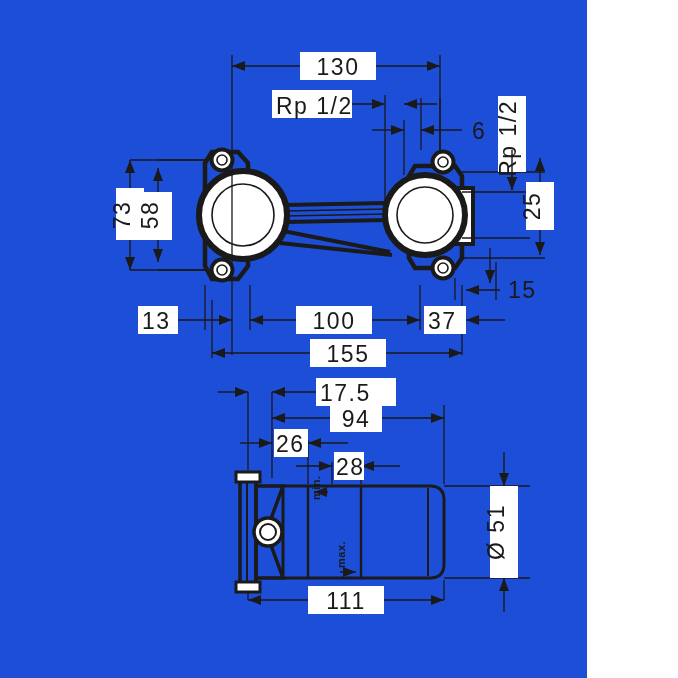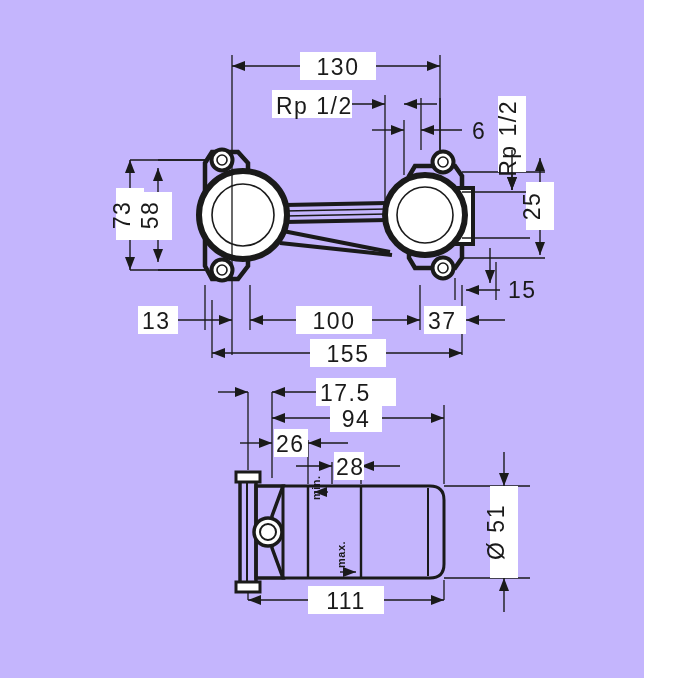--- a/index.html
+++ b/index.html
@@ -1,17 +1,17 @@
 <!DOCTYPE html>
 <html><head>
 <meta charset="utf-8">
 <style>
   html,body{margin:0;padding:0;background:#ffffff;}
   body{width:678px;height:678px;font-family:"Liberation Sans",sans-serif;overflow:hidden;}
-  #stage{position:relative;width:644px;height:678px;background:#c4b5fd;}
+  #stage{position:relative;width:587px;height:678px;background:#1d4ed8;}
   svg{display:block;}
   .dimtext{font-family:"Liberation Sans",sans-serif;font-size:23px;fill:#1a1a1a;letter-spacing:1.5px;}
   .dimtext-sm{font-family:"Liberation Sans",sans-serif;font-size:11px;fill:#1a1a1a;font-weight:bold;letter-spacing:0.5px;}
   .dimline{stroke:#1a1a1a;stroke-width:1.4;fill:none;}
   .extline{stroke:#1a1a1a;stroke-width:1.3;fill:none;}
   .partline{stroke:#1a1a1a;fill:none;}
   .arrow{fill:#1a1a1a;}
 </style>
 </head>
 <body>

